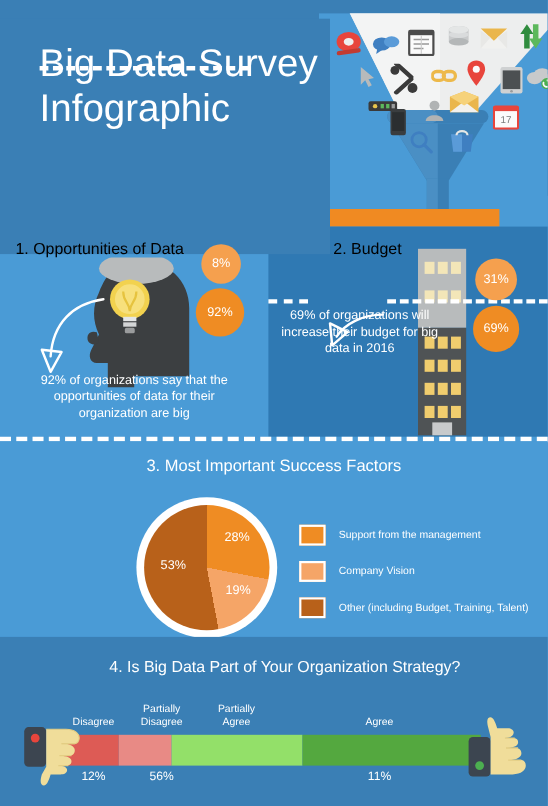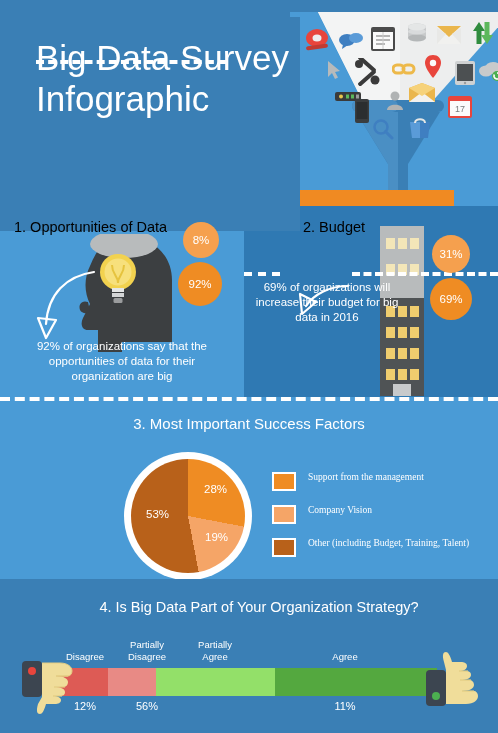--- a/index.html
+++ b/index.html
@@ -88,21 +88,21 @@
     position:absolute; left:124px; top:452px; width:128px; height:128px;
     border-radius:50%; background:#ffffff;
   }
   .pie {
     position:absolute; left:131px; top:459px; width:114px; height:114px;
     border-radius:50%;
   }
   .pie-lbl { position:absolute; color:#ffffff; font-size:11.5px; }
 
   .legend { position:absolute; left:272px; top:472px; width:210px; }
-  .lg-row { display:flex; align-items:flex-start; height:29px; margin-bottom:4px;font-family:Liberation Serif, serif; }
+  .lg-row { display:flex; align-items:center; height:29px; margin-bottom:4px; }
   .lg-sw {
     width:24px; height:19px; border:2px solid #ffffff; margin-right:12px; flex:none;
   }
   .lg-tx { font-size:9.5px; color:#ffffff; }
 
   
   .sec4 { position:absolute; left:0; top:579px; width:498px; height:154px; background:#3a7fb5; }
   .s4-title {
     position:absolute; left:0; top:20px; width:498px; text-align:center;
     font-size:14.5px; color:#ffffff;

